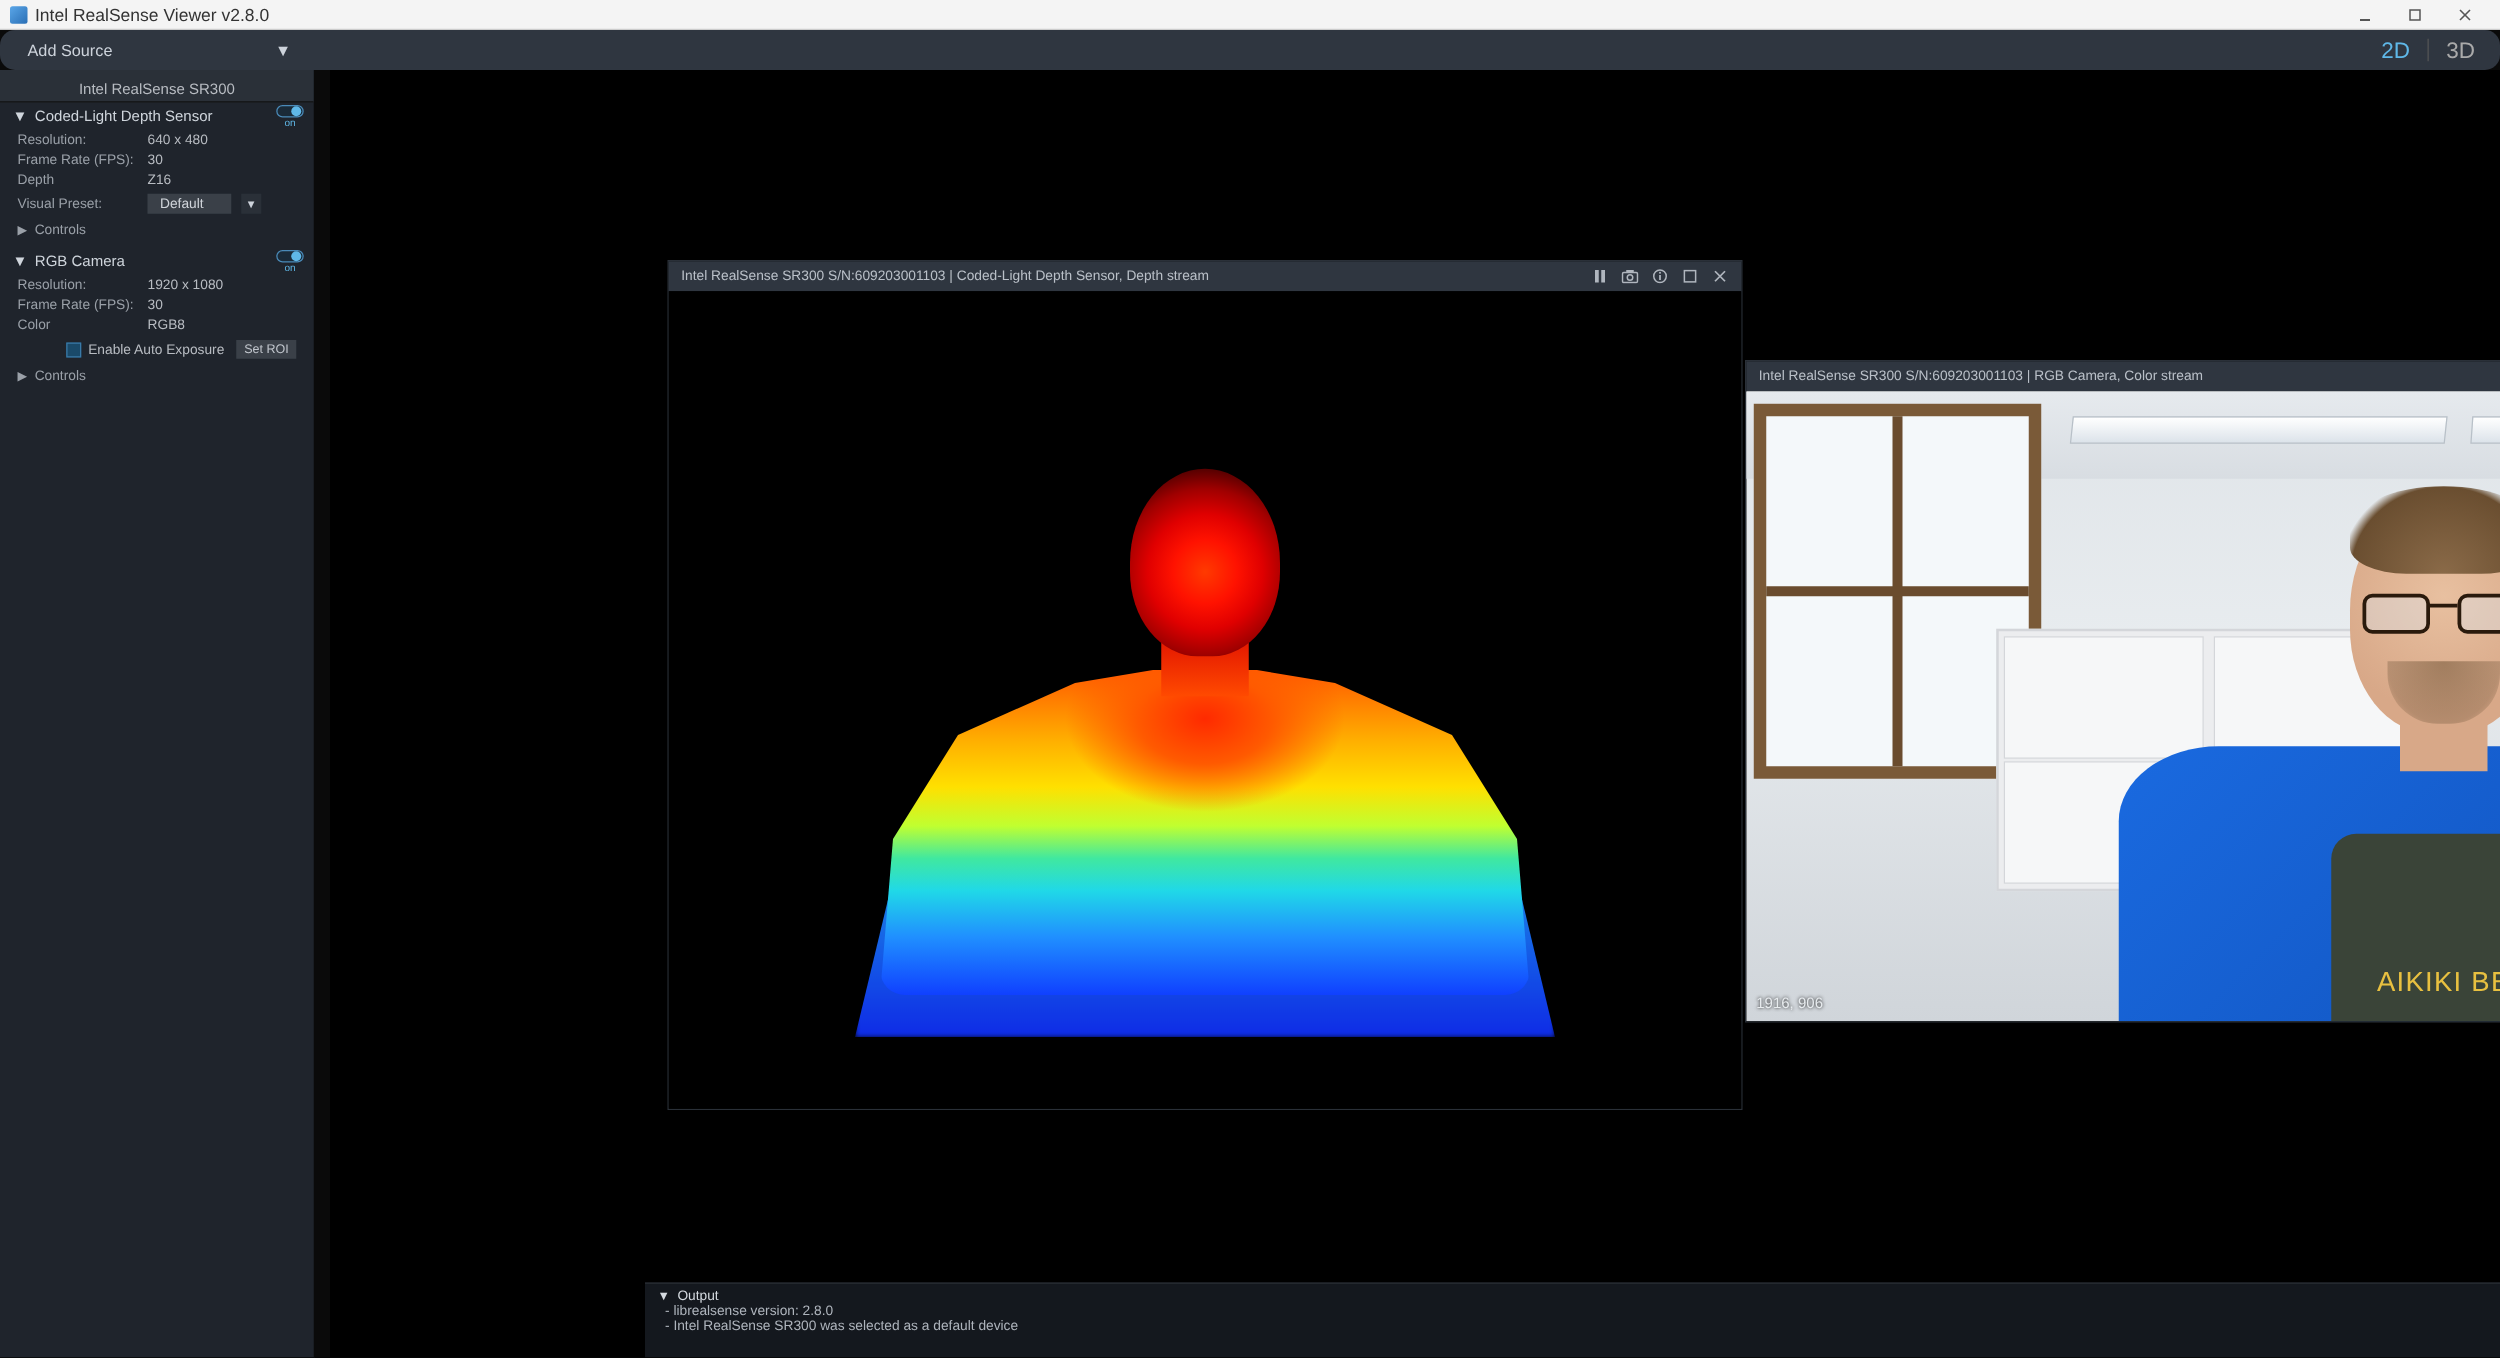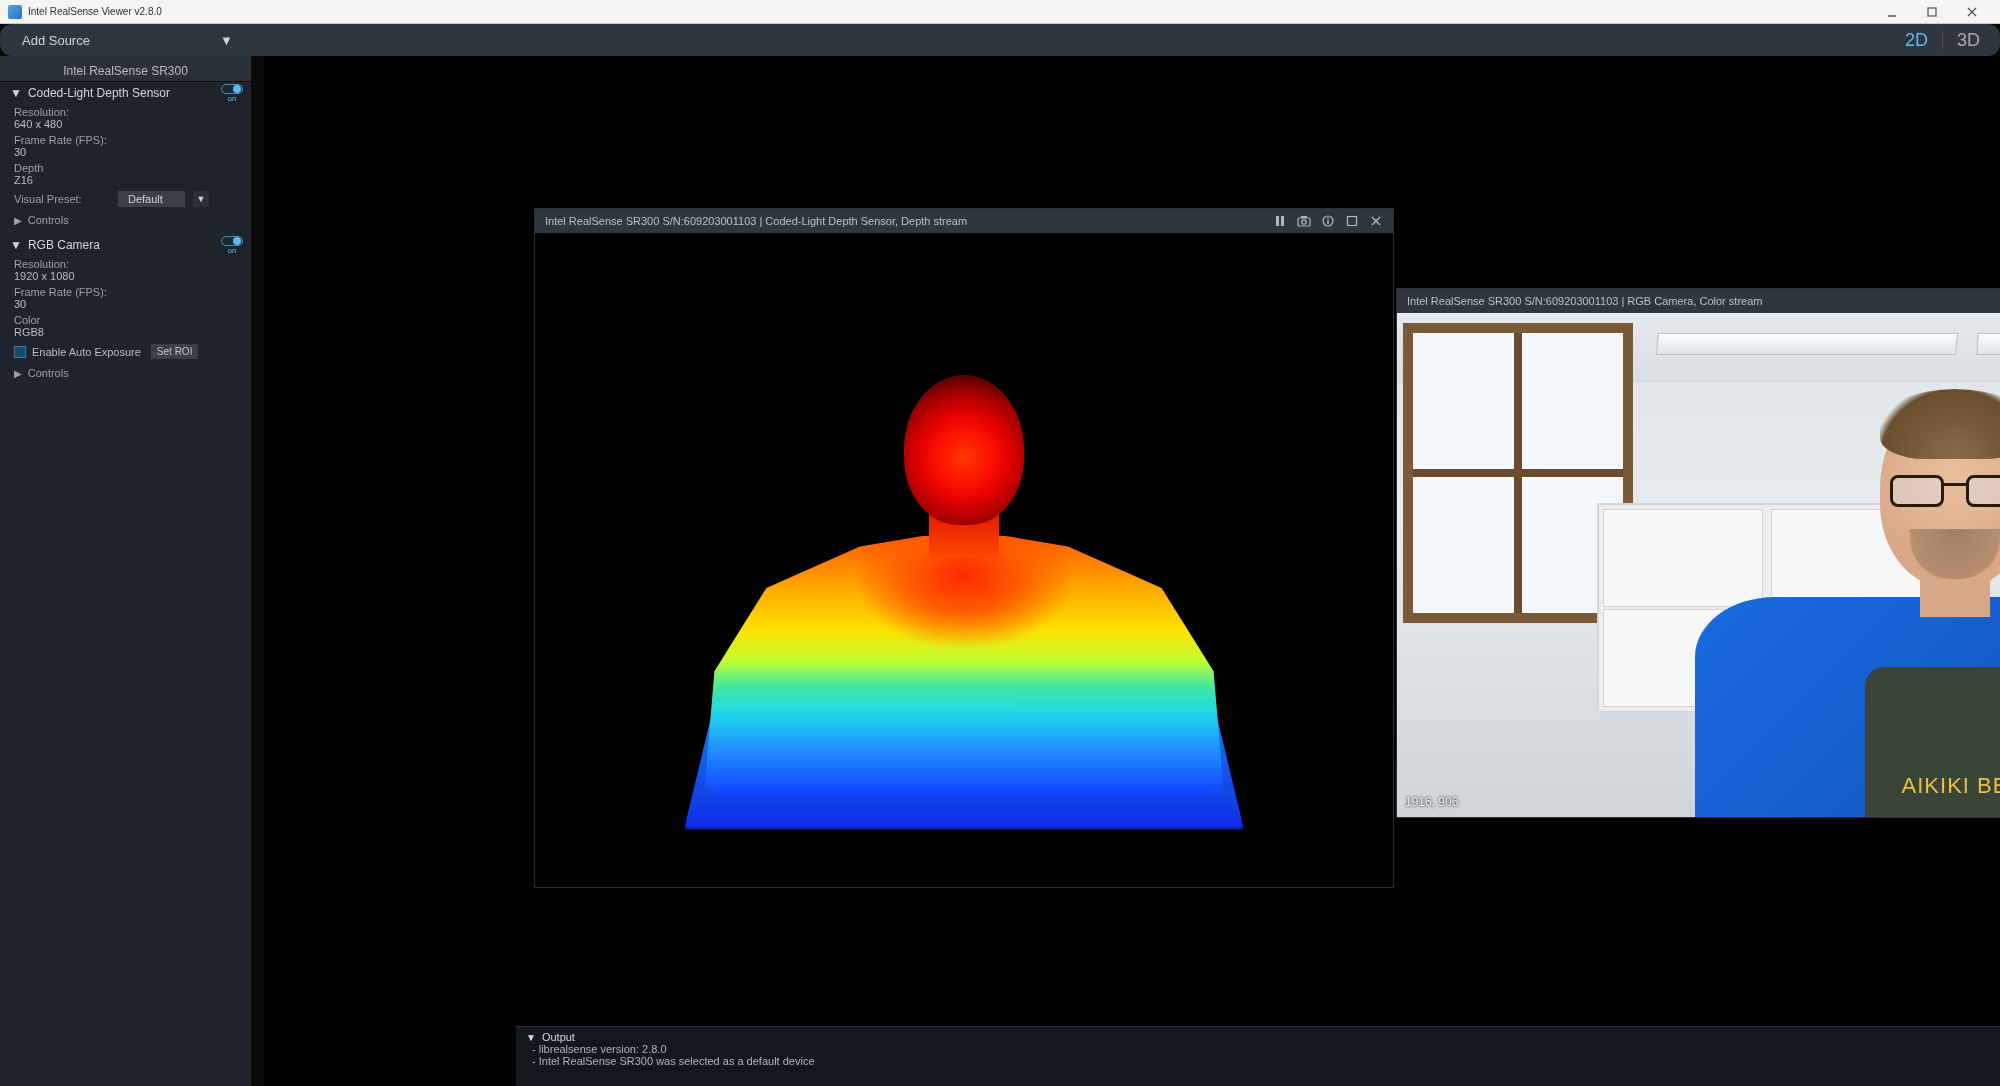--- a/index.html
+++ b/index.html
@@ -1,19 +1,19 @@
 <!DOCTYPE html>
 <html><head>
 <meta charset="utf-8">
 <style>
 * { margin: 0; padding: 0; box-sizing: border-box; font-family: -apple-system, BlinkMacSystemFont, "Segoe UI", Arial, sans-serif; }
 body { background: #0a0a0a; color: #b8bcc2; font-size: 12px; overflow: hidden; width: 2000px; height: 1086px; position: relative; }
 
 
-.titlebar { height: 24px; background: #f4f4f4; color: #333; display: flex; align-items: center; padding: 0 8px; font-size: 10px; border-bottom: 1px solid #ccc; }
+.titlebar { height: 24px; background: #f4f4f4; color: #333; display: flex; align-items: center; padding: 0 8px; font-size: 14px; border-bottom: 1px solid #ccc; }
 .titlebar .app-icon { width: 14px; height: 14px; background: linear-gradient(135deg,#5aa6e8,#2a6fb5); margin-right: 6px; border-radius: 2px; }
 .titlebar .spacer { flex: 1; }
 .titlebar .win-btn { width: 40px; height: 24px; display: flex; align-items: center; justify-content: center; color: #555; }
 .titlebar .win-btn svg { stroke: #555; }
 
 
 .toolbar { height: 32px; background: #2f3640; display: flex; align-items: center; padding: 0 12px; border-radius: 12px; }
 .toolbar .add-source { color: #cdd3db; font-size: 13px; padding: 6px 10px; display: flex; align-items: center; gap: 130px; }
 .toolbar .add-source .caret { margin-left: auto; }
 .toolbar .tb-spacer { flex: 1; }
@@ -31,33 +31,33 @@
 .device-header { height: 26px; background: #2a3038; display: flex; align-items: center; padding: 0 4px; gap: 8px; border-bottom: 1px solid #111; flex-direction: column; }
 .device-header .cam-icon { width: 14px; height: 10px; }
 .device-header .menu-icon { margin-left: auto; }
 
 .section-head { display: flex; align-items: center; padding: 4px 10px; font-size: 12px; color: #cfd5dc; position: relative; }
 .section-head .caret { margin-right: 6px; }
 .section-head .toggle { position: absolute; right: 8px; top: 2px; display: flex; flex-direction: column; align-items: center; font-size: 8px; color: #5fb8e8; }
 .toggle .track { width: 22px; height: 10px; border-radius: 6px; background: #1a2a38; border: 1px solid #4a8ab8; position: relative; }
 .toggle .knob { width: 8px; height: 8px; border-radius: 50%; background: #5fb8e8; position: absolute; right: 1px; top: 0; }
 
-.kv-row { display: flex; padding: 2px 14px; font-size: 11px; color: #9aa0a8; flex-direction: column; }
+.kv-row { display: flex; padding: 2px 14px; font-size: 11px; color: #9aa0a8; }
 .kv-row .k { width: 104px; }
 .kv-row .v { color: #b8bcc2; }
 
 .preset-row { display: flex; align-items: center; padding: 3px 14px; gap: 8px; font-size: 11px; }
 .preset-row .k { width: 96px; color: #9aa0a8; }
 .preset-row .select { background: #3a4048; color: #d0d4da; padding: 2px 22px 2px 10px; font-size: 11px; position: relative; }
 .preset-row .dd { width: 16px; height: 16px; background: #2a3038; display: flex; align-items: center; justify-content: center; }
 
 .controls-row { display: flex; align-items: center; padding: 4px 14px; font-size: 11px; color: #9aa0a8; gap: 6px; }
 .controls-row .tri { font-size: 10px; }
 
-.checkbox-row { display: flex; align-items: center; padding: 4px 14px; gap: 6px; font-size: 11px; }
+.checkbox-row { display: flex; align-items: center; padding: 4px 14px; gap: 6px; font-size: 11px; justify-content: flex-end; }
 .checkbox-row .cb { width: 12px; height: 12px; background: #1a4a6a; border: 1px solid #3a7aa8; }
 .checkbox-row .roi-btn { background: #3a4048; padding: 2px 6px; font-size: 10px; color: #c0c5cc; margin-left: 4px; }
 
 
 .stream-panel { position: absolute; background: #000; border: 1px solid #2a3038; }
 .stream-panel.depth { left: 270px; top: 152px; width: 860px; height: 680px; }
 .stream-panel.color { left: 1132px; top: 232px; width: 860px; height: 530px; }
 
 .panel-header { height: 24px; background: #2f3640; display: flex; align-items: center; padding: 0 10px; font-size: 11px; color: #bac0c8; }
 .panel-header .ph-title { flex: 1; overflow: hidden; text-overflow: ellipsis; white-space: nowrap; }

